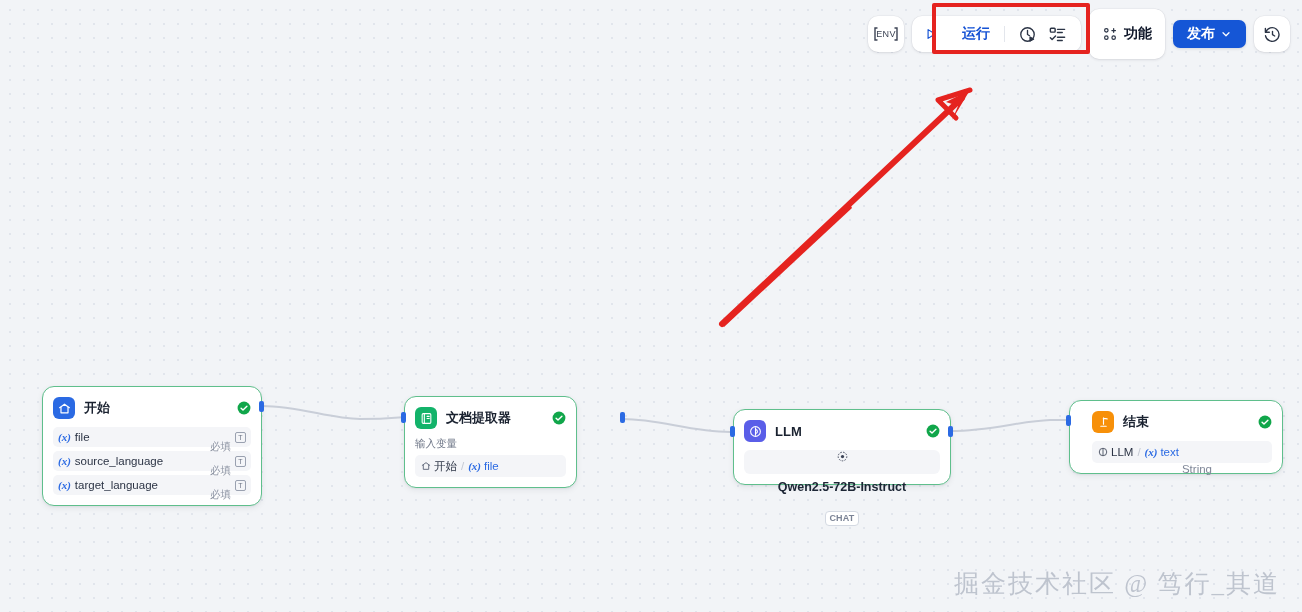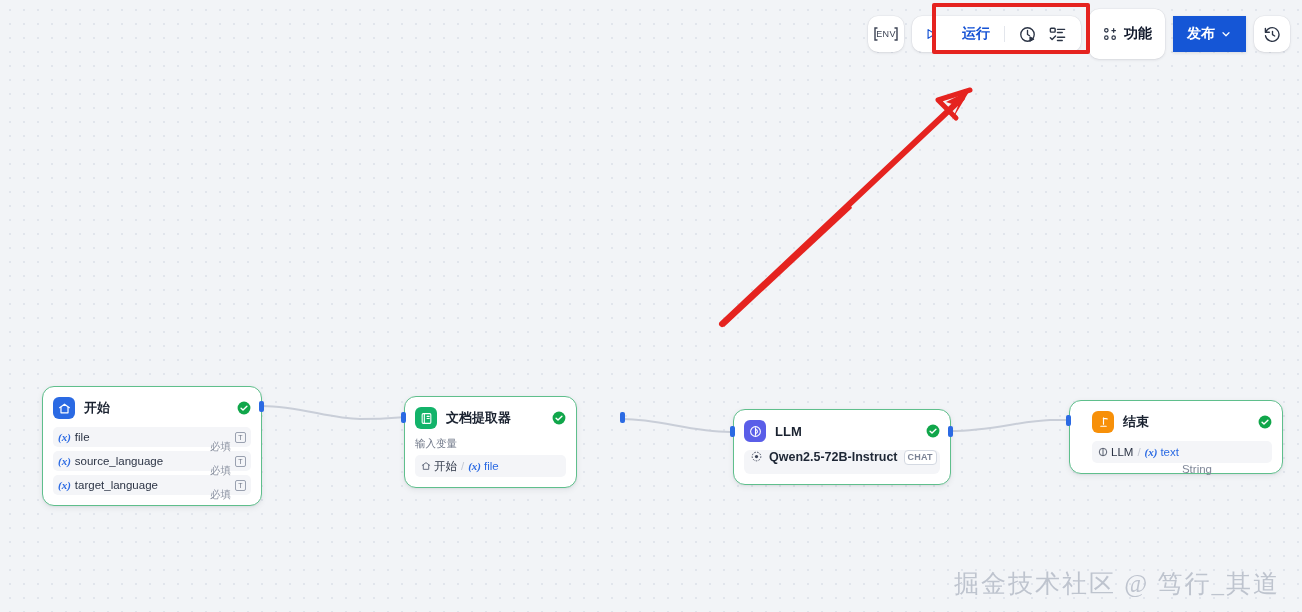--- a/index.html
+++ b/index.html
@@ -74,23 +74,23 @@
     display: flex; align-items: center;
     gap: 6px;
     padding: 0 13px;
     font-size: 14px;
     font-weight: 600;
     color: #0f172a;
     cursor: pointer;
     white-space: nowrap;
   }
   .tb-publish {
-    height: 36px;
+    height: 28px;
     background: #1556d6;
-    border-radius: 0;
+    border-radius: 7px;
     display: flex; align-items: center;
     gap: 5px;
     padding: 0 14px;
     font-size: 14px;
     font-weight: 600;
     color: #ffffff;
     cursor: pointer;
     box-shadow: 0 1px 3px rgba(16,24,40,0.12);
     white-space: nowrap;
   }
@@ -208,30 +208,31 @@
     padding: 0 6px;
     font-size: 11.5px;
     color: #2c3445;
     gap: 3px;
     white-space: nowrap;
   }
   .chip-sep { color: #c3c8d2; margin: 0 1px; }
   .chip-blue { color: #2b6ae3; }
   .chip-gray { color: #7f8798; margin-top: 34px; }
   .model-chip {
-    display: flex; align-items: flex-start;
+    display: flex; align-items: center;
     height: 24px;
     background: #f4f5f8;
     border-radius: 6px;
     padding: 0 6px;
-    gap: 6px;
+    gap: 17px;
     font-size: 12.5px;
     font-weight: 600;
     color: #1d2635;
     white-space: nowrap;
+    flex-direction: column;
   }
   .chat-badge {
     border: 1px solid #d4d9e2;
     border-radius: 4px;
     background: #ffffff;
     font-size: 9px;
     font-weight: 600;
     color: #7b8395;
     padding: 1px 3px;
     letter-spacing: 0.2px;

